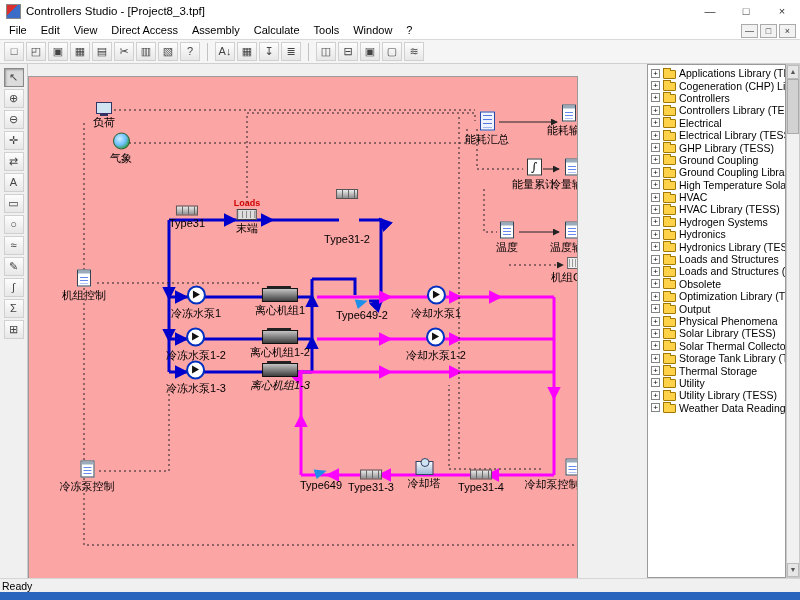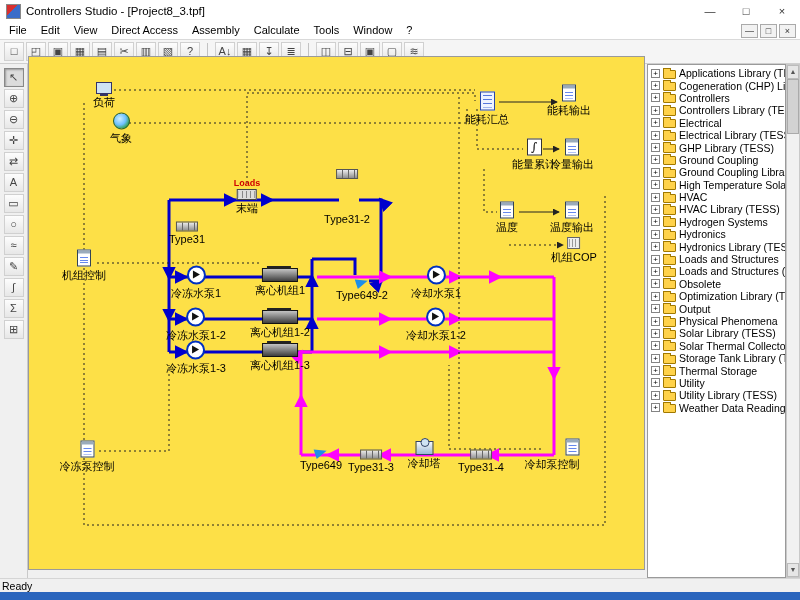--- a/index.html
+++ b/index.html
@@ -29,21 +29,21 @@
   .tbtn{width:20px;height:19px;border:1px solid #d0d0d0;background:linear-gradient(#fdfdfd,#e7e7e7);
     font-size:11px;line-height:17px;text-align:center;color:#444;box-sizing:border-box;flex:none}
   .tsep{width:1px;height:18px;background:#c2c2c2;margin:0 5px;flex:none}
 
   .sidebar{position:absolute;left:0;top:64px;width:28px;height:514px;background:#f0f0f0;
     border-right:1px solid #c9c9c9;display:flex;flex-direction:column;align-items:center;
     padding-top:4px;gap:2px;box-sizing:border-box}
   .pressed{background:#dcdcdc;border:1px solid #888;box-shadow:inset 1px 1px 2px rgba(0,0,0,.3)}
 
   
-  .canvas{position:absolute;left:28px;top:56px;width:617px;height:514px;background:#fde047;
+  .canvas{position:absolute;left:28px;top:76px;width:550px;height:514px;background:#fca5a5;
     border:1px solid #9a9a9a;box-sizing:border-box;overflow:hidden}
   #wires{position:absolute;left:0;top:0;z-index:1}
   .comp{position:absolute;z-index:2;transform:translate(-50%,-50%);display:flex;
     flex-direction:column;align-items:center}
   .comp-label{font-size:11px;margin-top:1px;white-space:nowrap}
   .comp-tag{font-size:9px;font-weight:bold;color:#d00000;margin-bottom:1px}
 
   .cicon{display:block;position:relative;flex:none}
   .i-pump{width:15px;height:15px;border-radius:50%;border:2px solid #0030c0;background:#fff}
   .i-pump::after{content:"";position:absolute;left:4px;top:3px;border-left:7px solid #111;
@@ -216,21 +216,21 @@
       <polyline points="490,155 530,155" fill="none" stroke="#222222" stroke-width="1" marker-end="url(#ak)"></polyline>
     </svg>
 <div class="comp" style="left: 75px; top: 39px;">
       <span class="cicon i-pc"></span>
       <div class="comp-label">负荷</div>
     </div>
     <div class="comp" style="left: 92px; top: 72px;">
       <span class="cicon i-globe"></span>
       <div class="comp-label">气象</div>
     </div>
-    <div class="comp" style="left: 158px; top: 140px; margin-top: 36px;">
+    <div class="comp" style="left: 158px; top: 140px;">
       <span class="cicon i-pipe"></span>
       <div class="comp-label">Type31</div>
     </div>
     <div class="comp" style="left: 218px; top: 140px;">
       <div class="comp-tag">Loads</div>
       <span class="cicon i-unit"></span>
       <div class="comp-label">末端</div>
     </div>
     <div class="comp" style="left: 318px; top: 140px; gap: 33px;">
       <span class="cicon i-pipe"></span>
@@ -293,21 +293,21 @@
       <div class="comp-label">离心机组1-2</div>
     </div>
     <div class="comp" style="left: 407px; top: 268px;">
       <span class="cicon i-pump"></span>
       <div class="comp-label">冷却水泵1-2</div>
     </div>
     <div class="comp" style="left: 167px; top: 301px;">
       <span class="cicon i-pump"></span>
       <div class="comp-label">冷冻水泵1-3</div>
     </div>
-    <div class="comp" style="left: 251px; top: 301px;">
+    <div class="comp" style="left: 251px; top: 301px; font-style: italic;">
       <span class="cicon i-chiller"></span>
       <div class="comp-label">离心机组1-3</div>
     </div>
     <div class="comp" style="left: 292px; top: 402px;">
       <span class="cicon i-div"></span>
       <div class="comp-label">Type649</div>
     </div>
     <div class="comp" style="left: 342px; top: 404px;">
       <span class="cicon i-pipe"></span>
       <div class="comp-label">Type31-3</div>

